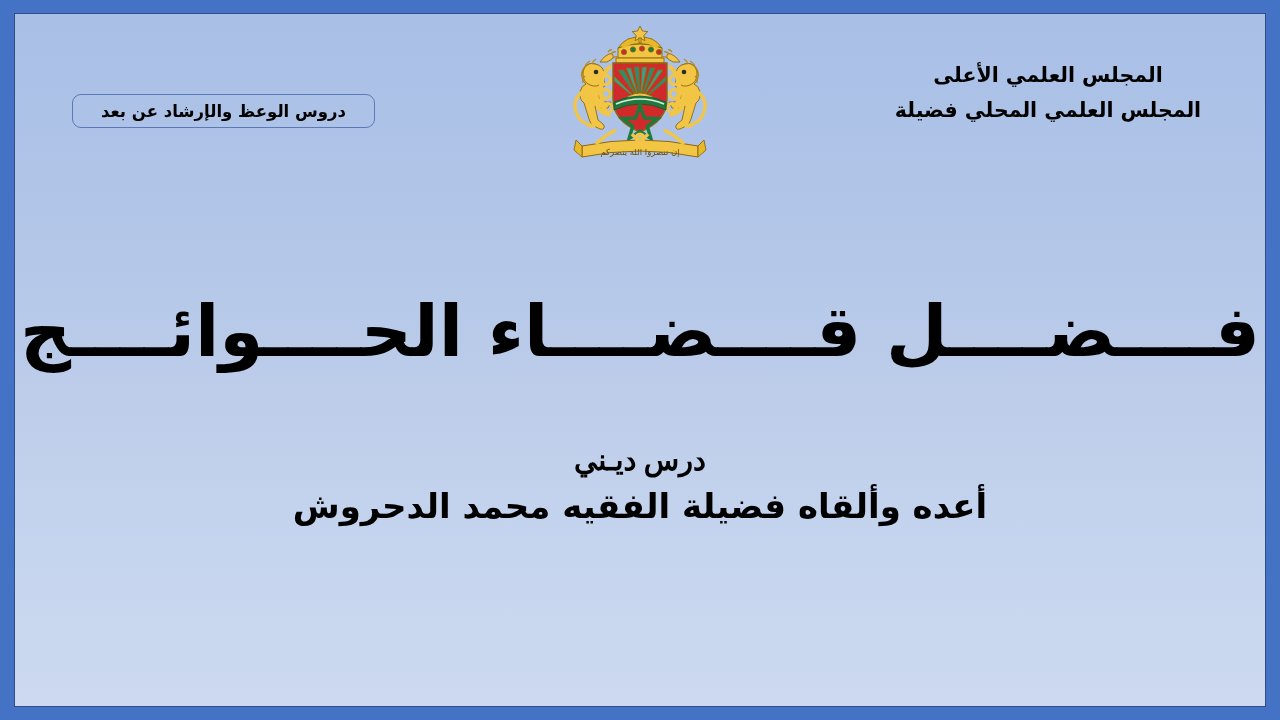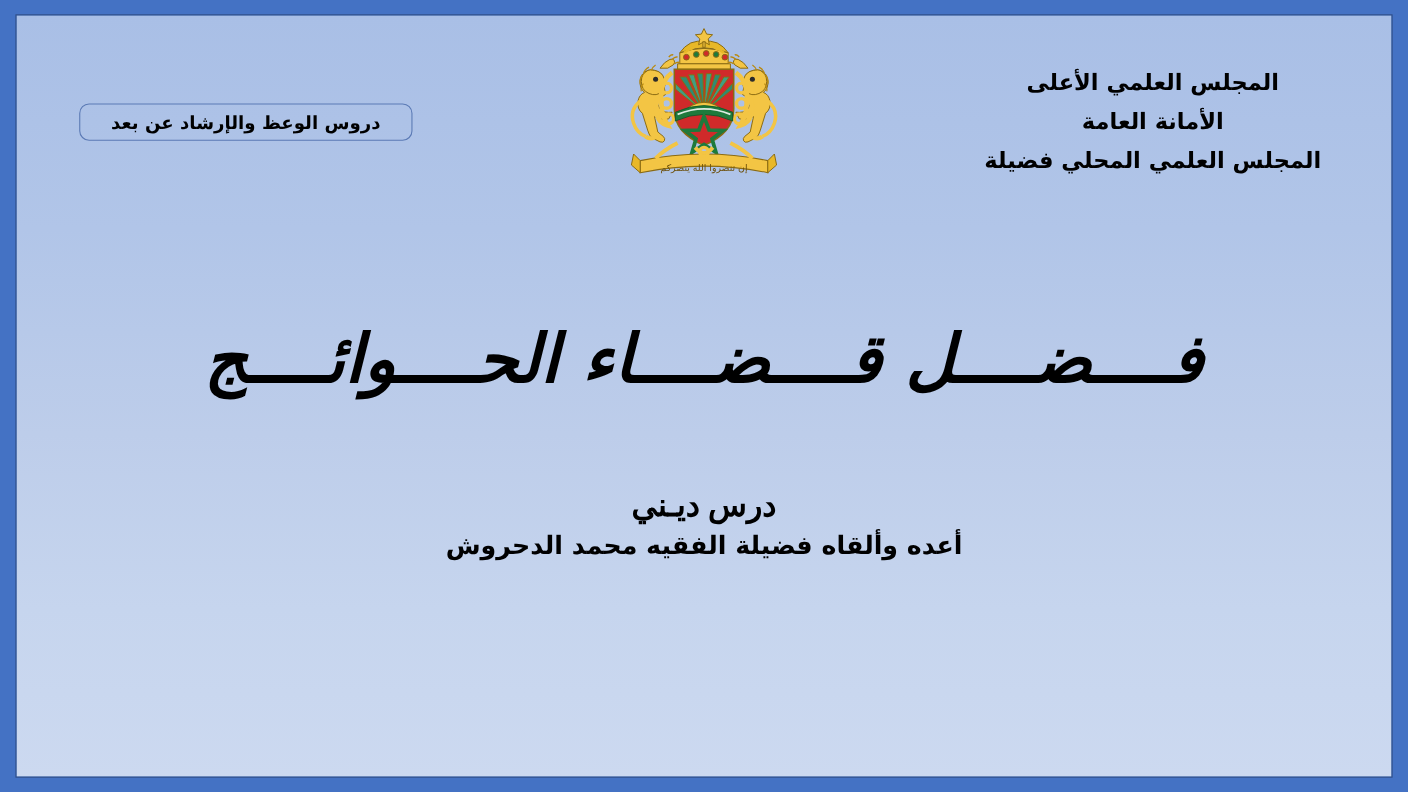--- a/index.html
+++ b/index.html
@@ -87,42 +87,41 @@
   .header-line { display: block; margin-left: 12px; }
 
   
   .main-title {
     position: absolute;
     top: 281px;
     left: 0;
     right: 0;
     text-align: center;
     color: #000000;
-    font-size: 61px;
+    font-size: 71px;
     font-weight: bold;
     line-height: 1.05;
     white-space: nowrap;
     letter-spacing: 0px;
-    font-style: italic;
   }
 
   
   .subtitle-block {
     position: absolute;
     top: 428px;
     left: 0;
     right: 0;
     text-align: center;
     color: #000000;
     font-weight: bold;
     white-space: nowrap;
   }
   .sub-line {
     display: block;
-    font-size: 23px;
+    font-size: 34px;
     line-height: 1.62;
   }
   .sub-line.lead {
     font-size: 29px;
     line-height: 1.28;
     font-family: Liberation Serif, serif;
   }
 </style>
 </head>
 <body>
@@ -222,21 +221,20 @@
 
           <path d="M60 112 q-12 6 -20 14 M108 112 q12 6 20 14" fill="none" stroke="#f3c544" stroke-width="3.6"></path>
           <path d="M76 116 q8 10 16 0" fill="none" stroke="#f3c544" stroke-width="3.6"></path>
           <circle cx="84" cy="120" r="4" fill="none" stroke="#f3c544" stroke-width="3"></circle>
         </g>
       </svg>
     </div>
 
     <div class="header-block">
       <span class="header-line">المجلس العلمي الأعلى</span>
-      <span class="header-line">الأمانة العامة</span>
       <span class="header-line">المجلس العلمي المحلي فضيلة</span>
     </div>
 
     <div class="main-title">فــــضــــل قــــضــــاء الحــــوائــــج</div>
 
     <div class="subtitle-block">
       <span class="sub-line lead">درس ديـني</span>
       <span class="sub-line">أعده وألقاه فضيلة الفقيه محمد الدحروش</span>
     </div>
 

